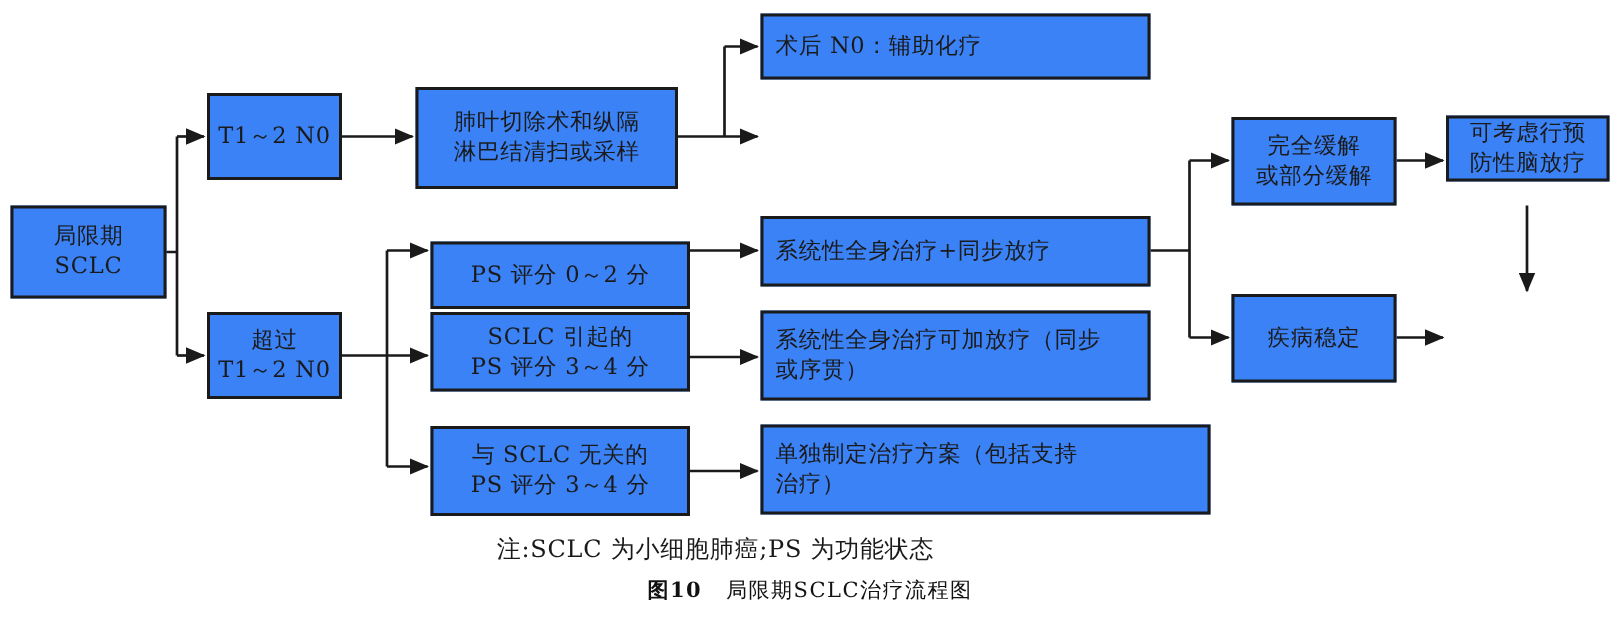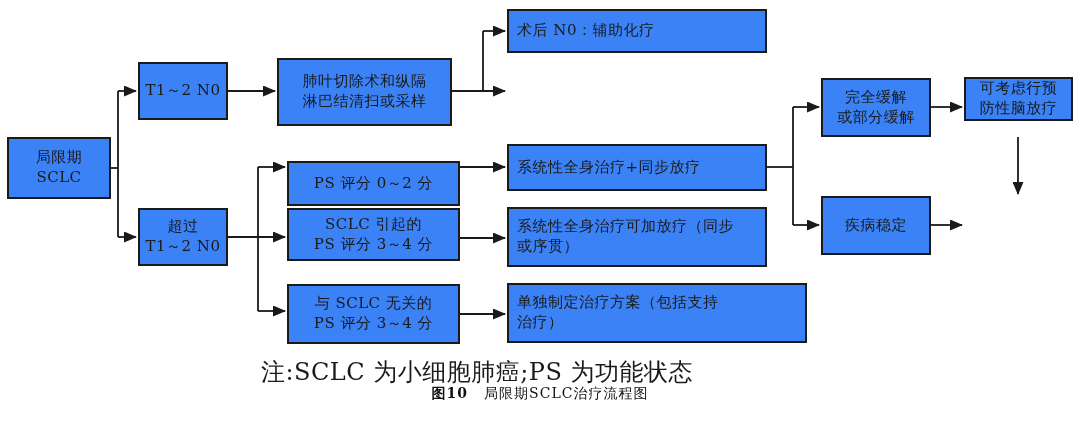--- a/index.html
+++ b/index.html
@@ -23,21 +23,21 @@
     font-size:15px;
     line-height:1.32;
     letter-spacing:0.5px;
     color:#1a1a1a;
   }
   .node .txt{white-space:pre-line;text-align:center;}
   .node.la{justify-content:flex-start;padding:0 8px;}
   .node.la .txt{text-align:left;}
   .note{
     position:absolute;left:0;top:356px;width:932px;
-    text-align:center;font-size:24px;letter-spacing:0.5px;color:#1a1a1a;
+    text-align:center;font-size:16px;letter-spacing:0.5px;color:#1a1a1a;
     padding-left:22px;box-sizing:border-box;
   }
   .caption{
     position:absolute;left:0;top:385px;width:1080px;
     text-align:center;font-size:14px;letter-spacing:1px;color:#111;
   }
   .caption .prefix{font-weight:bold;}
   .caption .rest{margin-left:16px;}
 </style>
 </head>

